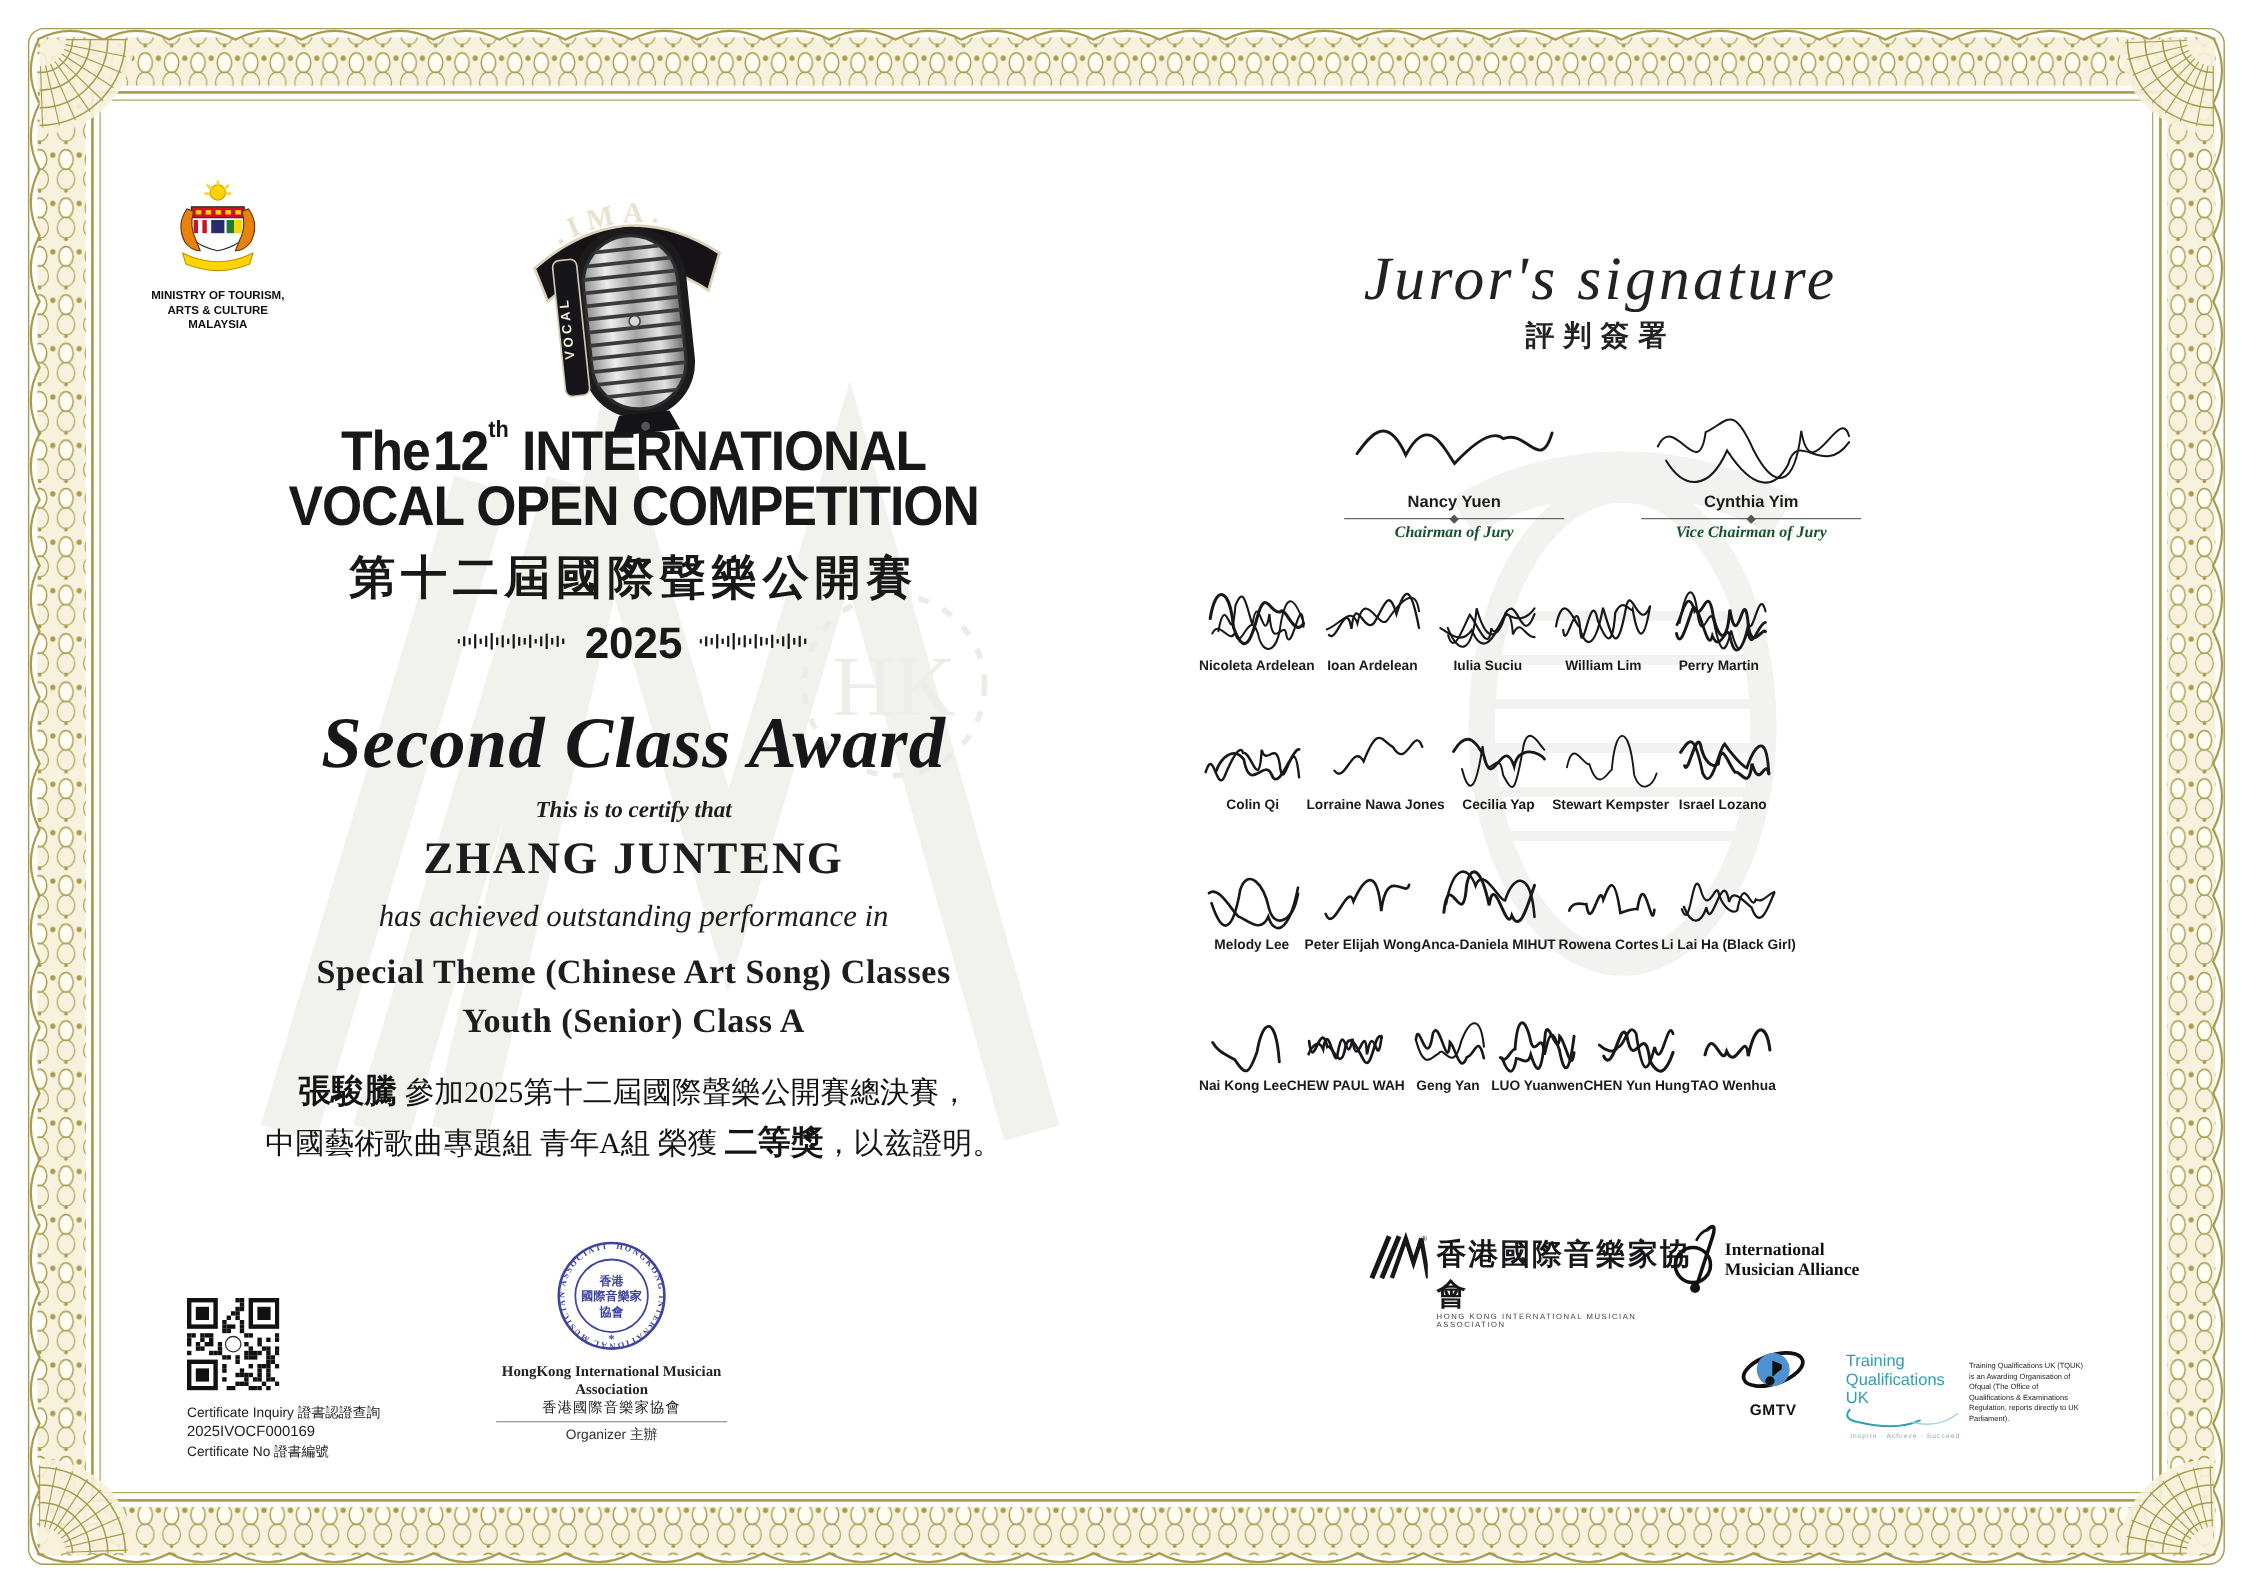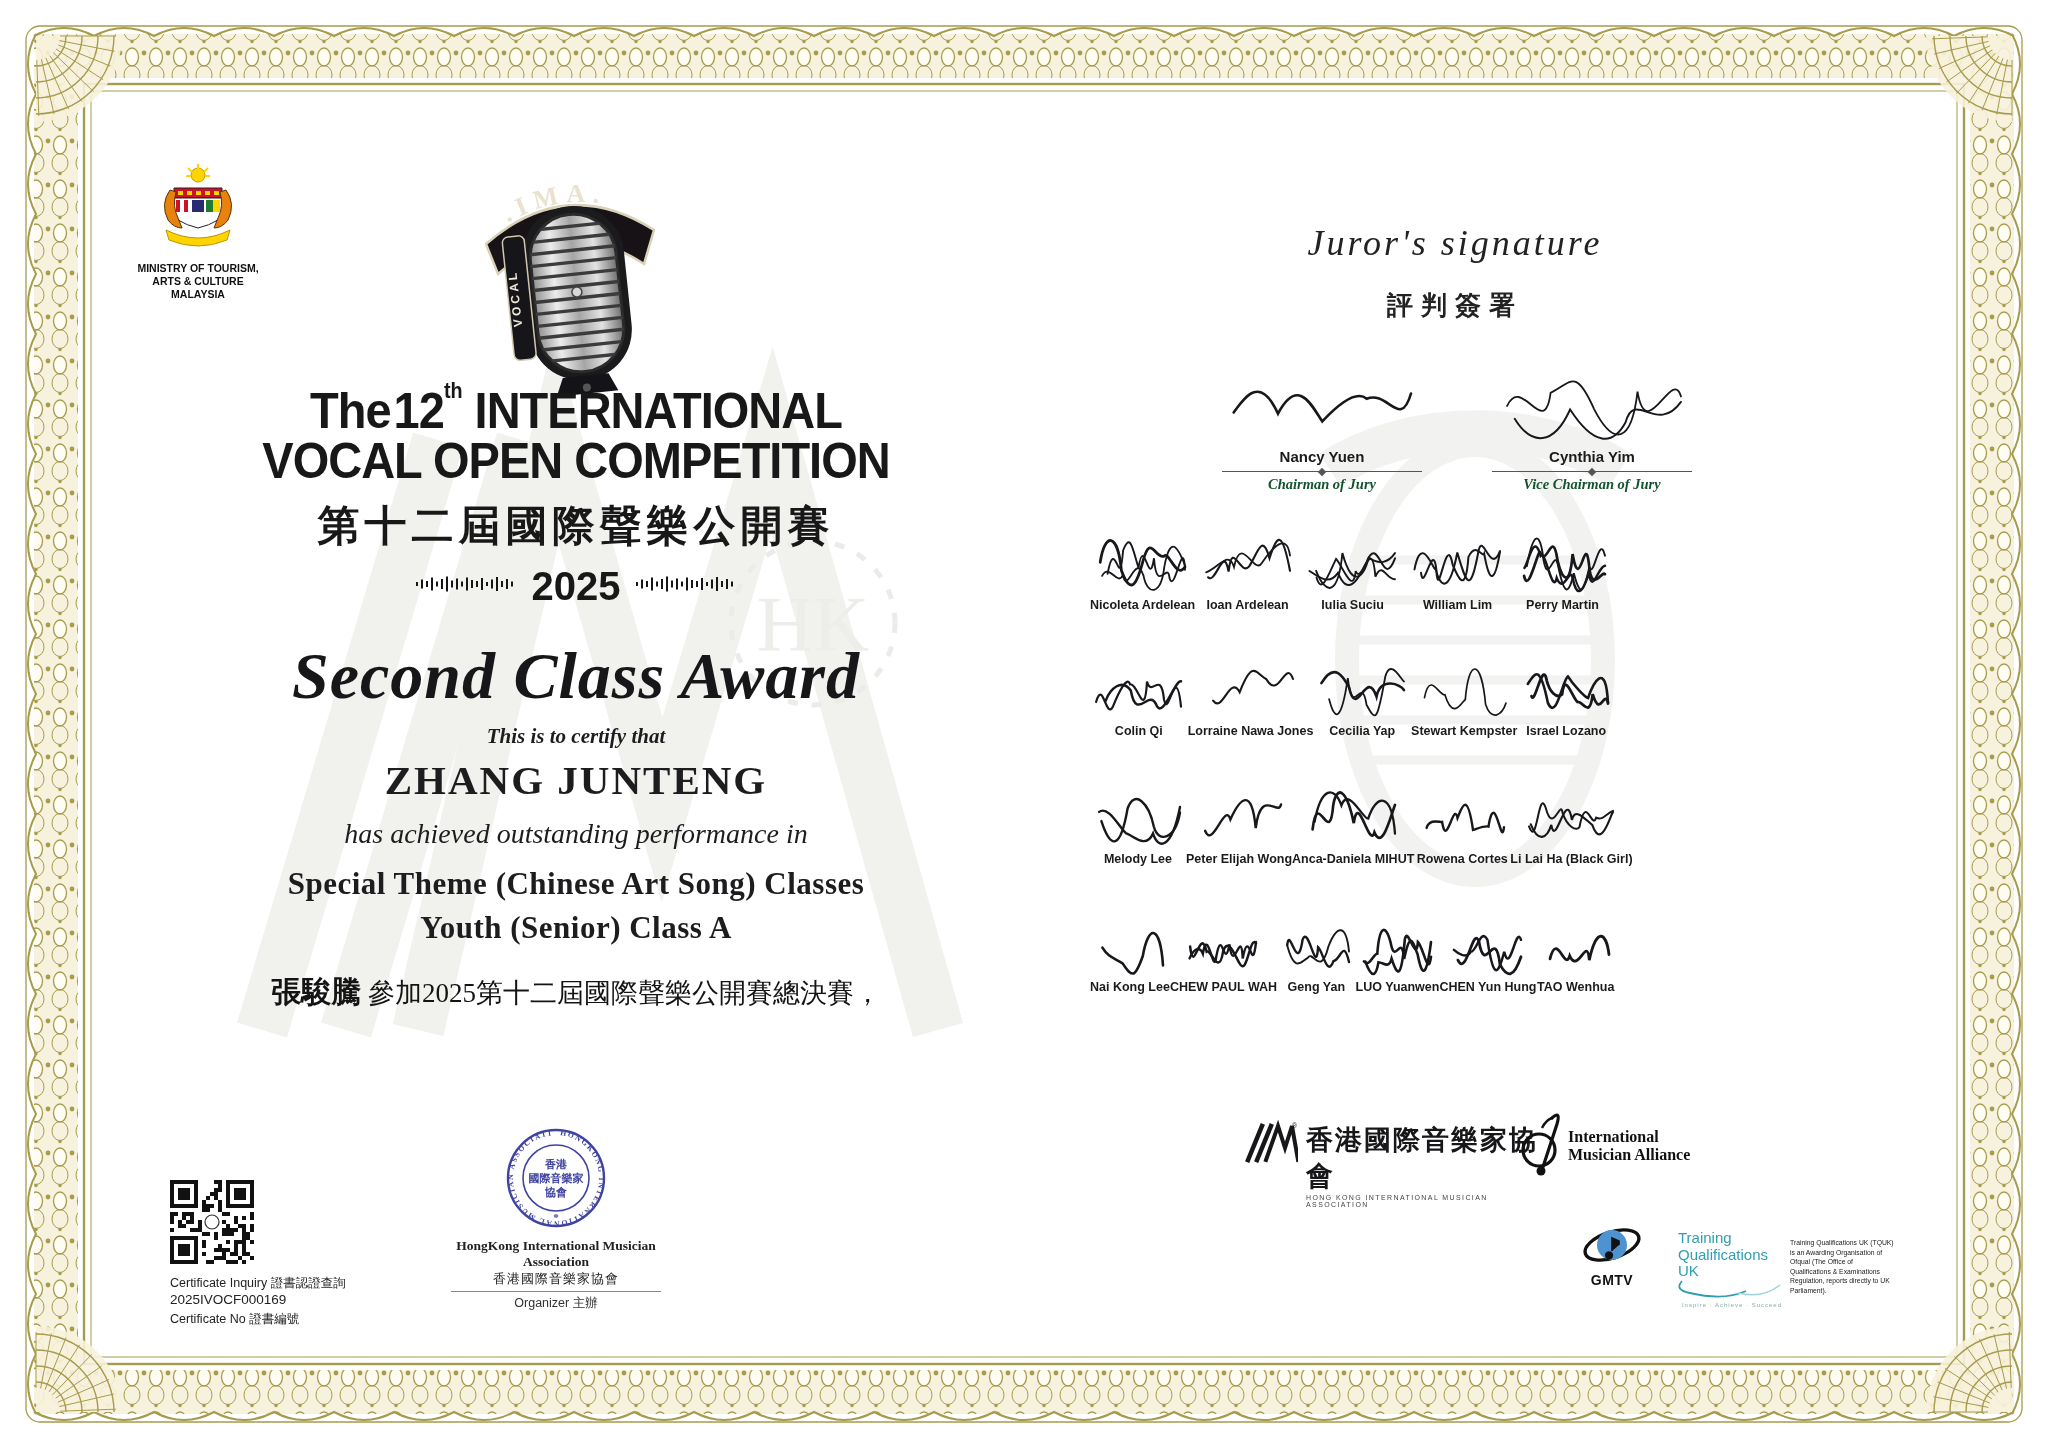--- a/index.html
+++ b/index.html
@@ -25,21 +25,21 @@
 
   .inquiry-text{font-family:"Liberation Sans",sans-serif;font-size:12.5px;color:#222;line-height:1.45;}
   .inquiry-num{font-family:"Liberation Sans",sans-serif;font-size:13.5px;color:#222;}
 
   .org-name-en{font-weight:bold;font-size:13.5px;color:#222;}
   .org-name-cn{font-size:13px;color:#222;letter-spacing:1px;}
   .org-rule{height:1px;background:#888;}
   .org-role{font-family:"Liberation Sans",sans-serif;font-size:12.5px;color:#333;}
 
   
-  .jurors-script{font-style:italic;font-size:36px;letter-spacing:3px;color:#222;}
+  .jurors-script{font-style:italic;font-size:56px;letter-spacing:3px;color:#222;}
   .jurors-cn{font-weight:bold;font-size:26px;letter-spacing:8px;color:#222;}
   .chair-cell{position:absolute;width:260px;text-align:center;}
   .chair-name{font-family:"Liberation Sans",sans-serif;font-weight:bold;font-size:15px;color:#1b1b1b;}
   .chair-rule{position:relative;height:1px;background:#555;margin:6px auto 4px auto;width:200px;}
   .chair-rule::after{content:"";position:absolute;left:50%;top:-2.5px;width:6px;height:6px;background:#555;transform:translateX(-50%) rotate(45deg);}
   .chair-title{font-style:italic;font-weight:bold;font-size:14.5px;color:#14532d;}
   .juror-row{position:absolute;left:1090px;width:525px;display:flex;}
   .juror-cell{flex:1;text-align:center;}
   .juror-name{font-family:"Liberation Sans",sans-serif;font-weight:bold;font-size:12.5px;color:#1b1b1b;white-space:nowrap;}
   .sig-box{display:flex;align-items:flex-end;justify-content:center;}
@@ -312,20 +312,23 @@
 
   <div class="abs ctr award-heading" style="left:226px;top:638px;width:700px;">Second Class Award</div>
   <div class="abs ctr certify" style="left:226px;top:724px;width:700px;">This is to certify that</div>
   <div class="abs ctr recipient" style="left:226px;top:756px;width:700px;">ZHANG JUNTENG</div>
   <div class="abs ctr achievement" style="left:226px;top:818px;width:700px;">has achieved outstanding performance in</div>
   <div class="abs ctr category" style="left:226px;top:866px;width:700px;">Special Theme (Chinese Art Song) Classes</div>
   <div class="abs ctr category" style="left:226px;top:910px;width:700px;">Youth (Senior) Class A</div>
 
   <div class="abs ctr cn-line" style="left:186px;top:972px;width:780px;">
     <b>張駿騰</b><span> 參加2025第十二屆國際聲樂公開賽總決賽，</span>
+  </div>
+  <div class="abs ctr cn-line" style="left:186px;top:1018px;width:780px;">
+    <span>中國藝術歌曲專題組 青年A組 榮獲 </span><b>二等獎</b><span>，以兹證明。</span>
   </div>
 
   <div class="abs" style="left:170px;top:1180px;width:230px;">
     <svg id="qr-svg" width="84" height="84">
         <rect width="84" height="84" fill="#fff"></rect>
         <rect x="44" y="0" width="4" height="4" fill="#111"></rect>
         <rect x="48" y="0" width="4" height="4" fill="#111"></rect>
         <rect x="48" y="4" width="4" height="4" fill="#111"></rect>
         <rect x="44" y="8" width="4" height="4" fill="#111"></rect>
         <rect x="48" y="8" width="4" height="4" fill="#111"></rect>

